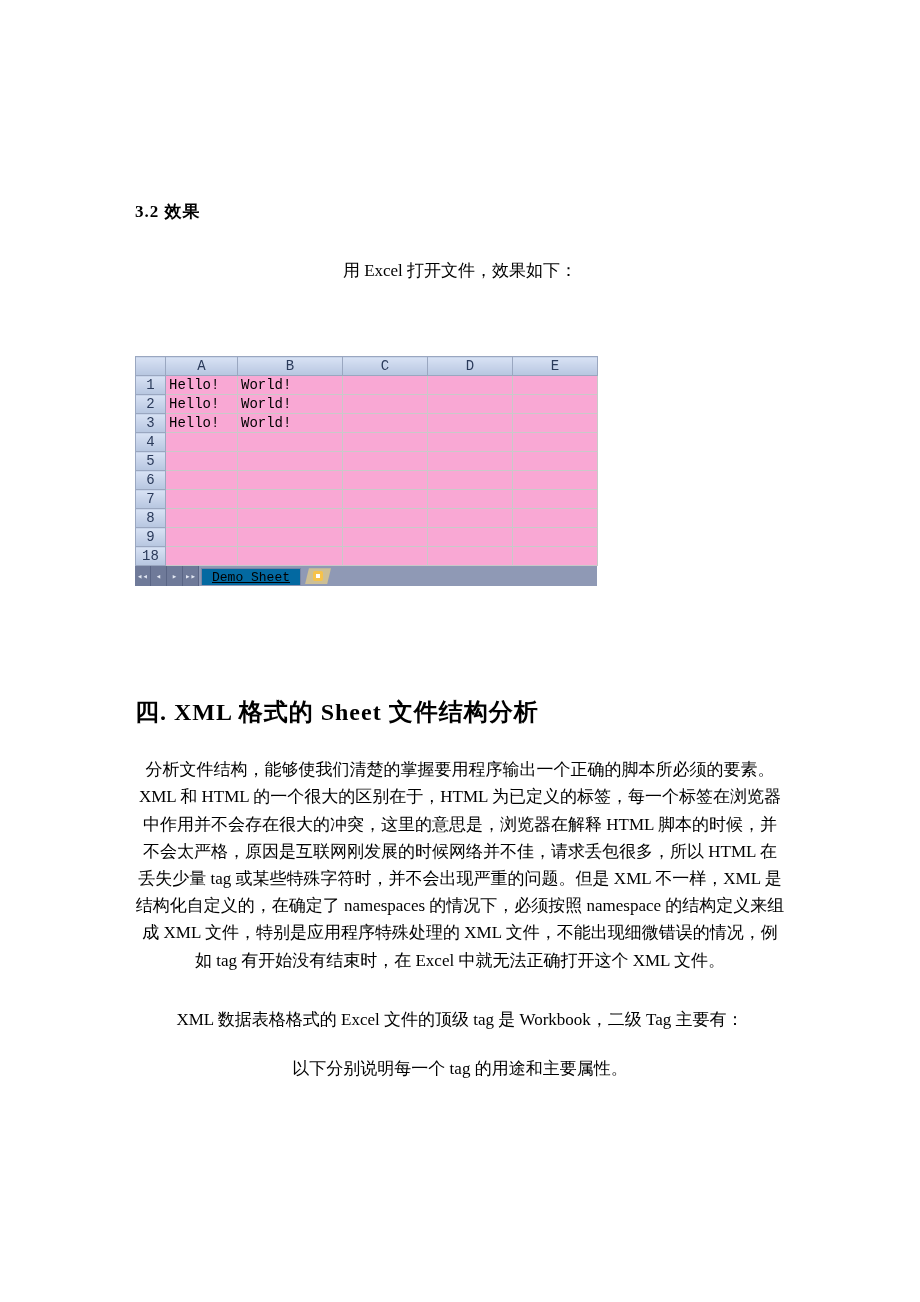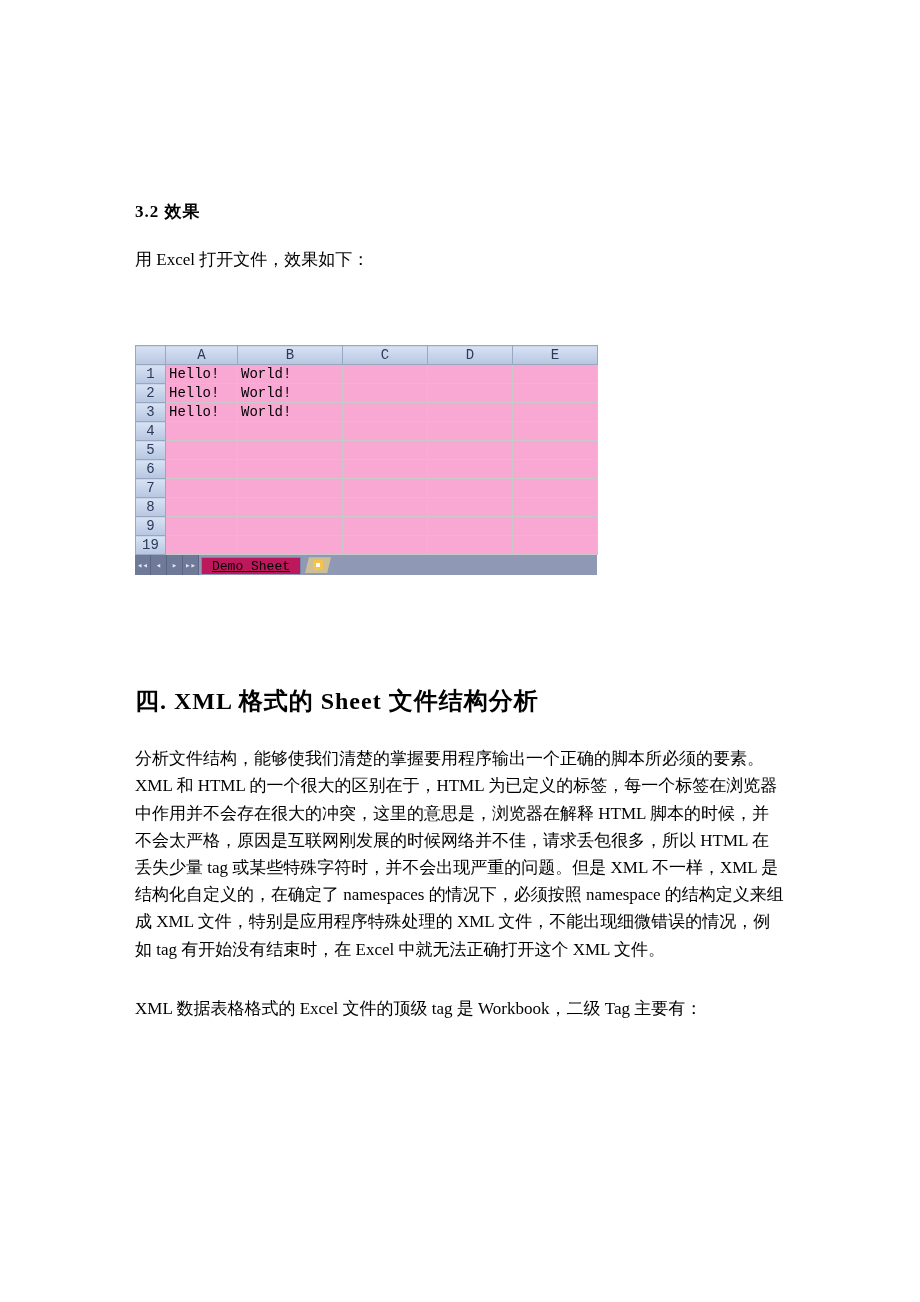--- a/index.html
+++ b/index.html
@@ -10,27 +10,28 @@
     background: #fff;
     font-family: "SimSun", "Songti SC", serif;
     color: #000;
   }
   .page {
     padding: 200px 135px 0 135px;
   }
   .sec-heading {
     font-size: 17px;
     font-weight: bold;
-    margin-bottom: 23px;
+    margin-bottom: 34px;
     letter-spacing: 1px;
   }
   .para {
     font-size: 17px;
     line-height: 1.6;
     margin-bottom: 32px;
+    text-align: center;
   }
   .para.tight { margin-bottom: 22px; }
   .spacer-lg { height: 100px; }
   .h2 {
     font-size: 24px;
     font-weight: bold;
     margin-bottom: 28px;
     letter-spacing: 1px;
   }
 
@@ -98,21 +99,21 @@
   .nav-btn {
     width: 16px;
     display: flex;
     align-items: center;
     justify-content: center;
     color: #e2e7f2;
     font-size: 9px;
     border-right: 1px solid #5a6585;
   }
   .sheet-tab {
-    background: #be185d;
+    background: #0369a1;
     color: #000;
     padding: 1px 10px 0 10px;
     border-top-left-radius: 0;
     border-top-right-radius: 0;
     border: 1px solid #7a85a5;
     border-bottom: none;
     margin-left: 2px;
     text-decoration: underline;
     position: relative;
   }
@@ -235,21 +236,21 @@
           </tr>
           <tr>
             <td class="row-hdr">9</td>
             <td class="cell"></td>
             <td class="cell"></td>
             <td class="cell"></td>
             <td class="cell"></td>
             <td class="cell"></td>
           </tr>
           <tr>
-            <td class="row-hdr">19</td>
+            <td class="row-hdr">18</td>
             <td class="cell"></td>
             <td class="cell"></td>
             <td class="cell"></td>
             <td class="cell"></td>
             <td class="cell"></td>
           </tr>
         </tbody>
     </table>
     <div class="excel-tabbar">
       <div class="nav-btns">
@@ -266,14 +267,15 @@
   </div>
 
   <div class="spacer-lg"></div>
 
   <div class="h2">四. XML 格式的 Sheet 文件结构分析</div>
 
   <div class="para">分析文件结构，能够使我们清楚的掌握要用程序输出一个正确的脚本所必须的要素。XML 和 HTML 的一个很大的区别在于，HTML 为已定义的标签，每一个标签在浏览器中作用并不会存在很大的冲突，这里的意思是，浏览器在解释 HTML 脚本的时候，并不会太严格，原因是互联网刚发展的时候网络并不佳，请求丢包很多，所以 HTML 在丢失少量 tag 或某些特殊字符时，并不会出现严重的问题。但是 XML 不一样，XML 是结构化自定义的，在确定了 namespaces 的情况下，必须按照 namespace 的结构定义来组成 XML 文件，特别是应用程序特殊处理的 XML 文件，不能出现细微错误的情况，例如 tag 有开始没有结束时，在 Excel 中就无法正确打开这个 XML 文件。</div>
 
   <div class="para tight">XML 数据表格格式的 Excel 文件的顶级 tag 是 Workbook，二级 Tag 主要有：</div>
 
+  <div class="para">以下分别说明每一个 tag 的用途和主要属性。</div>
 
 </div>
 
 </body></html>

